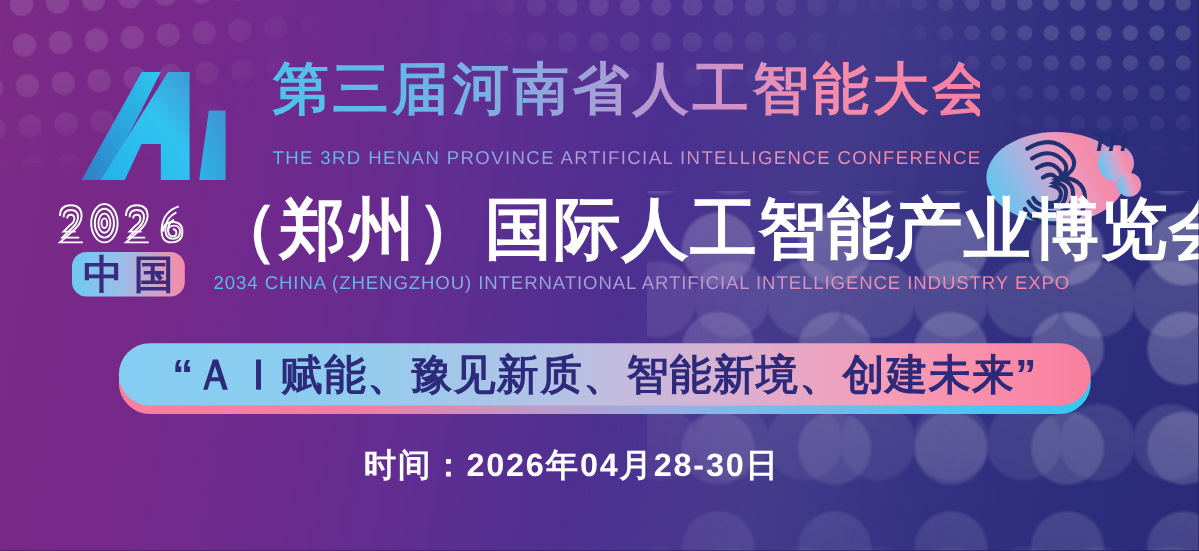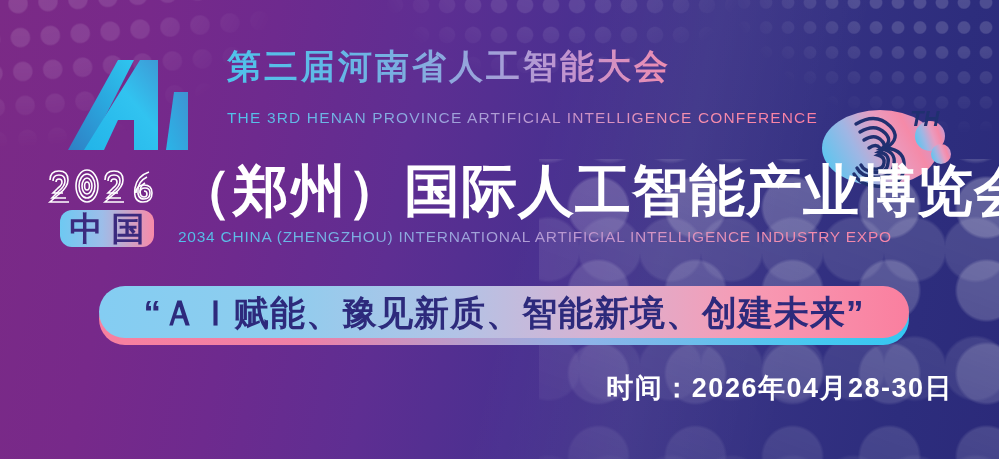--- a/index.html
+++ b/index.html
@@ -67,21 +67,21 @@
     pointer-events:none;
   }
 
   
   .row1{position:absolute;left:0;top:44px;width:999px;height:110px;}
 
   .ai-logo{position:absolute;left:62px;top:14px;width:140px;height:94px;}
 
   .title-block{position:absolute;left:227px;top:4px;width:590px;}
   .cn-title{
-    font-size:34px;font-weight:bold;letter-spacing:3px;line-height:1.1;
+    font-size:47px;font-weight:bold;letter-spacing:3px;line-height:1.1;
     background:linear-gradient(90deg,#4fc3ea 0%,#62b8e6 18%,#8ea8dd 38%,#c293cf 58%,#f58cab 78%,#fa7fa1 100%);
     -webkit-background-clip:text;background-clip:text;color:transparent;
     white-space:nowrap;
   }
   .en-title{
     margin-top:24px;
     font-size:15.5px;font-weight:500;letter-spacing:1.15px;
     background:linear-gradient(90deg,#4fc3ea 0%,#6cb6e5 16%,#9aa4dc 36%,#c495cd 56%,#f68fae 78%,#fb7fa2 100%);
     -webkit-background-clip:text;background-clip:text;color:transparent;
     white-space:nowrap;
@@ -119,21 +119,21 @@
     display:flex;align-items:center;justify-content:center;
   }
   .slogan-text{
     font-size:35px;font-weight:bold;color:#2d2a7c;letter-spacing:1px;
     white-space:nowrap;line-height:1;
   }
 
   
   .info-row{
     position:absolute;left:0;top:366px;width:999px;height:44px;
-    display:flex;align-items:center;justify-content:flex-end;
+    display:flex;align-items:center;justify-content:center;
     white-space:nowrap;
   }
   .info-item{
     font-size:27px;font-weight:bold;color:#ffffff;letter-spacing:1.5px;
   }
   .info-gap{width:46px;}
 </style>
 </head>
 <body>
 

